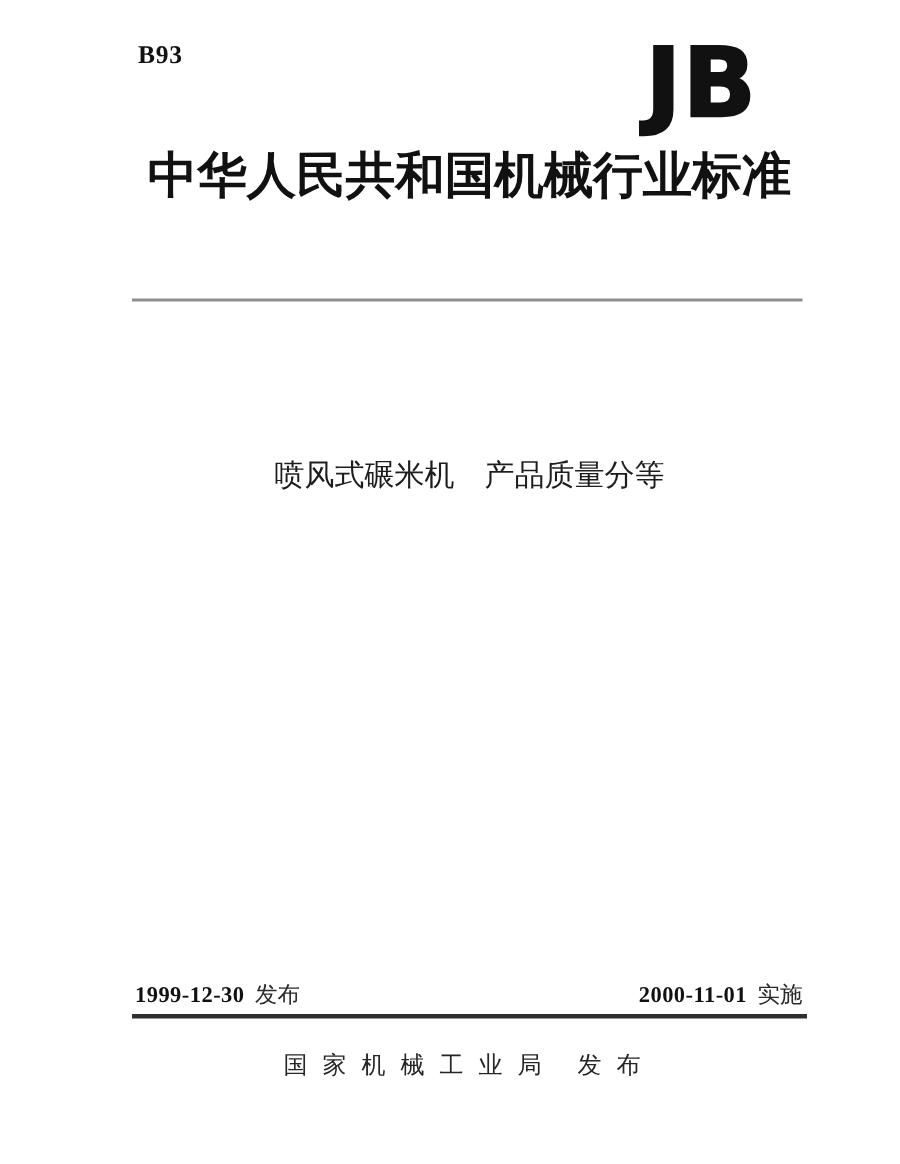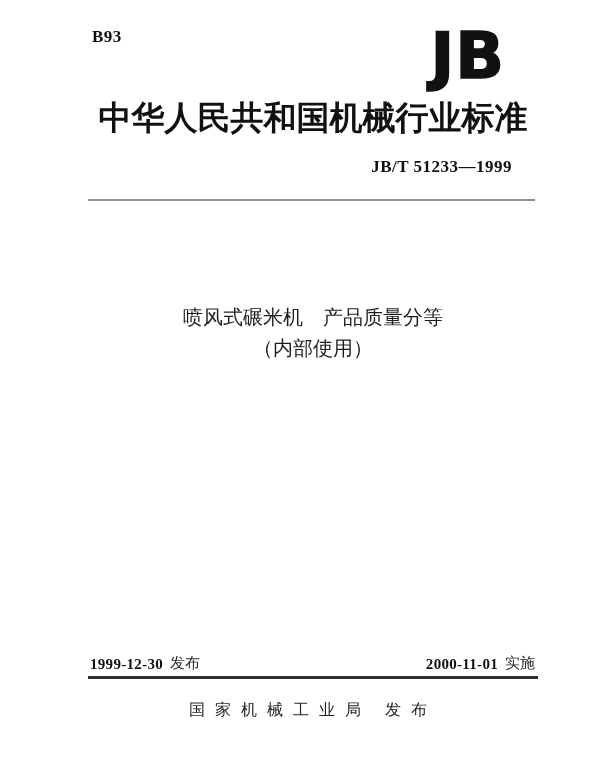--- a/index.html
+++ b/index.html
@@ -72,27 +72,25 @@
 <body>
 
 <div class="page">
 
   <div class="category-code">B93</div>
 
   <div class="logo">JB</div>
 
   <div class="standard-name">中华人民共和国机械行业标准</div>
 
-  <div class="standard-number">JB/T 51233—1999</div>
 
   <div class="thin-rule"></div>
 
   <div class="subject">
     <div class="subject-title">喷风式碾米机　产品质量分等</div>
-    <div class="subject-subtitle">（内部使用）</div>
   </div>
 
   <div class="date-row">
     <div class="date-group">
       <span class="date-value">1999-12-30</span>
       <span class="date-label">发布</span>
     </div>
     <div class="date-group">
       <span class="date-value">2000-11-01</span>
       <span class="date-label">实施</span>

